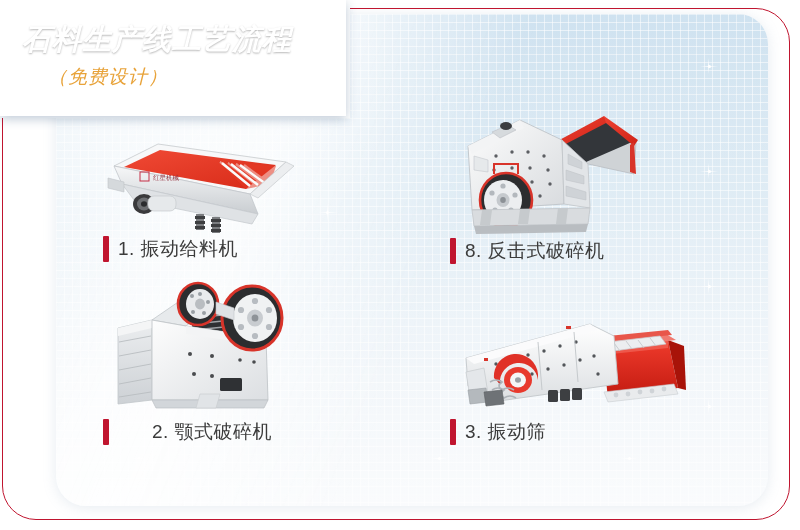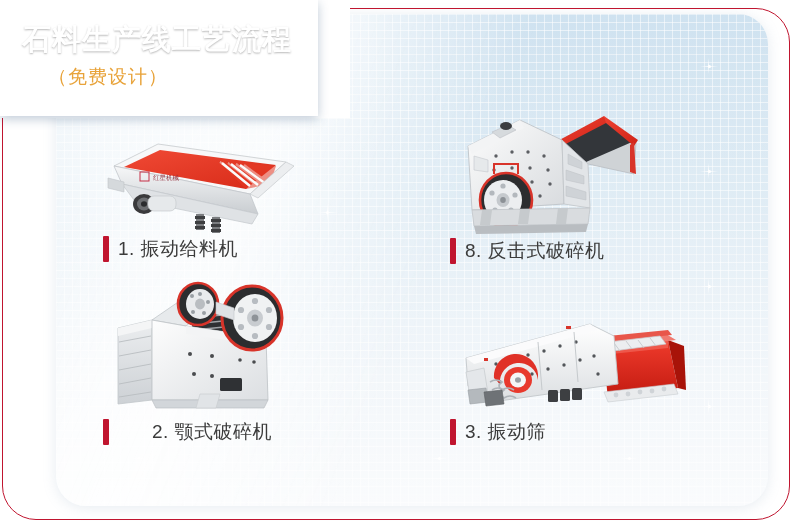--- a/index.html
+++ b/index.html
@@ -49,24 +49,25 @@
   .frame{
     position:absolute;left:2px;top:8px;width:788px;height:512px;
     border:1.4px solid #c0152f;border-radius:34px;
     box-sizing:border-box;pointer-events:none;
   }
   
   .mask{position:absolute;background:#fff;}
 
   
   .banner{
-    position:absolute;left:0;top:0;width:318px;height:116px;
+    position:absolute;left:0;top:0;width:346px;height:116px;
     background:linear-gradient(135deg,#3f7fae 0%,#3madd 0%,#2f6f9e 35%,#1f5382 78%,#1b4a75 100%);
     background:linear-gradient(150deg,#4585b3 0%,#357architecture 0%,#3b7caa 18%,#2a648f 58%,#1d4f7c 100%);
     box-shadow:0 3px 10px rgba(30,70,110,.28);
+    font-style:italic;
   }
   .banner .t1{
     position:absolute;left:22px;top:20px;width:310px;
     color:#ffffff;font-size:29px;font-weight:bold;letter-spacing:1px;
     text-shadow:0 1px 2px rgba(0,0,0,.28);
     white-space:nowrap;
   }
   .banner .t2{
     position:absolute;left:48px;top:64px;
     color:#e8a33a;font-size:19px;letter-spacing:1px;white-space:nowrap;text-align:right;

